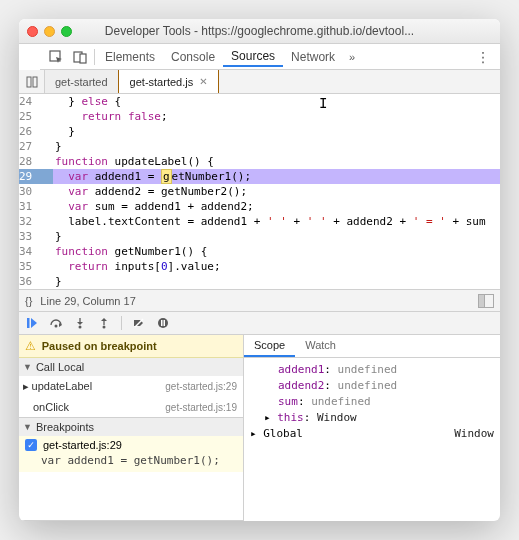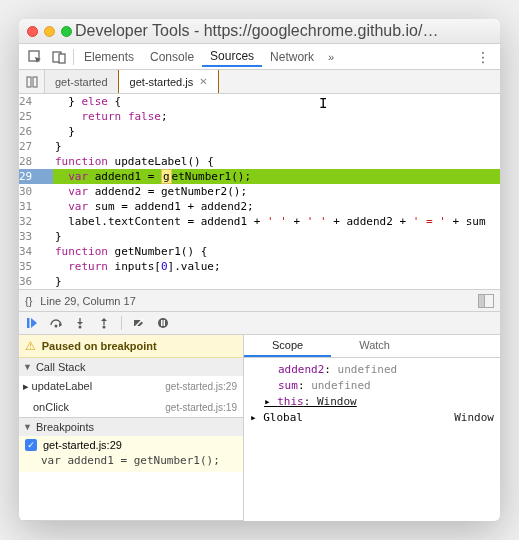--- a/index.html
+++ b/index.html
@@ -4,40 +4,40 @@
 <style>
 * { margin: 0; padding: 0; box-sizing: border-box; }
 body { font-family: 'Lucida Grande', 'Helvetica Neue', Arial, sans-serif; font-size: 11px; background: #f0f0f0; display: flex; align-items: center; justify-content: center; height: 100vh; }
 .window { width: 481px; height: 502px; background: #fff; border-radius: 6px; box-shadow: 0 10px 40px rgba(0,0,0,0.25); overflow: hidden; display: flex; flex-direction: column; }
 .titlebar { height: 25px; background: linear-gradient(#f6f6f6,#e8e8e8); border-bottom: 1px solid #d0d0d0; display: flex; align-items: center; padding: 0 8px; position: relative; }
 .traffic { display: flex; gap: 6px; }
 .dot { width: 11px; height: 11px; border-radius: 50%; }
 .dot.red { background: #ff5f56; border: 0.5px solid #e33e32; }
 .dot.yellow { background: #ffbd2e; border: 0.5px solid #e09e3e; }
 .dot.green { background: #27c93f; border: 0.5px solid #1dad2b; }
-.titletext { position: absolute; left: 0; right: 0; text-align: center; color: #4a4a4a; font-size: 16px; pointer-events: none; white-space: nowrap; overflow: hidden; text-overflow: ellipsis; padding: 0 56px; }
-.toolbar { height: 26px; border-bottom: 1px solid #d0d0d0; display: flex; align-items: center; padding: 0 4px; gap: 0; }
+.titletext { position: absolute; left: 0; right: 0; text-align: center; color: #4a4a4a; font-size: 12px; pointer-events: none; white-space: nowrap; overflow: hidden; text-overflow: ellipsis; padding: 0 56px; }
+.toolbar { height: 26px; border-bottom: 1px solid #d0d0d0; display: flex; align-items: center; padding: 0 4px; gap: 0; margin-left: 21px; }
 .tb-btn { width: 24px; height: 24px; display: flex; align-items: center; justify-content: center; color: #5a5a5a; }
 .tb-sep { width: 1px; height: 16px; background: #d0d0d0; margin: 0 2px; }
 .tabs { display: flex; align-items: center; gap: 0; flex: 1; }
 .tab { padding: 0 8px; height: 26px; display: flex; align-items: center; color: #5a5a5a; font-size: 12px; cursor: default; }
 .tab.active { color: #222; border-bottom: 2px solid #2b7de9; height: 20px; }
 .more { padding: 0 6px; color: #5a5a5a; }
 .kebab { margin-left: auto; padding: 0 6px; color: #5a5a5a; font-size: 14px; }
 .filetabs { height: 24px; border-bottom: 1px solid #d0d0d0; display: flex; align-items: stretch; background: #f3f3f3; }
 .ft-icon { width: 26px; display: flex; align-items: center; justify-content: center; color: #666; border-right: 1px solid #d0d0d0; }
 .ft { padding: 0 10px; display: flex; align-items: center; gap: 6px; border-right: 1px solid #a16207; background: #eee; color: #555; font-size: 11px; }
 .ft.active { background: #fff; color: #222; padding-left: 11px; }
 .ft .x { color: #888; font-size: 10px; }
 .code { font-family: Menlo, Monaco, monospace; font-size: 11px; line-height: 15px; background: #fff; overflow: hidden; position: relative; }
 .codeline { display: flex; white-space: pre; }
 .gutter { width: 34px; padding-right: 6px; color: #888; background: #fff; user-select: none; }
 .linecontent { flex: 1; padding-left: 2px; }
 .codeline.hl .gutter { background: #7fa7d4; color: #fff; }
-.codeline.hl .linecontent { background: #84cc16; }
+.codeline.hl .linecontent { background: #c4b5fd; }
 .kw { color: #a71d8c; }
 .str { color: #c41a16; }
 .num { color: #1c00cf; }
 .hlspan { background: #ffeb8a; border: 1px solid #d8c35a; padding: 0 1px; }
 .cursor-caret { position: absolute; color: #000; font-size: 14px; }
 .statusbar { height: 22px; border-top: 1px solid #d0d0d0; background: #f3f3f3; display: flex; align-items: center; padding: 0 6px; font-size: 11px; color: #555; gap: 8px; }
 .statusbar .side { margin-left: auto; width: 16px; height: 14px; border: 1px solid #aaa; display:flex; }
 .statusbar .side::before { content:""; width:5px; background:#ccc; border-right:1px solid #aaa;}
 .dbgtoolbar { height: 24px; border-top: 1px solid #d0d0d0; border-bottom: 1px solid #d0d0d0; background: #f3f3f3; display: flex; align-items: center; padding: 0 4px; gap: 6px; }
 .dbgbtn { width: 18px; height: 18px; display: flex; align-items: center; justify-content: center; color: #5a5a5a; }
@@ -51,27 +51,27 @@
 .sect { border-bottom: 1px solid #d0d0d0; }
 .secthdr { background: #eee; padding: 3px 4px; display: flex; align-items: center; gap: 4px; color: #333; }
 .tri { font-size: 9px; color: #666; }
 .row { padding: 4px 6px 4px 4px; display: flex; align-items: center; justify-content: space-between; color: #333; }
 .row .loc { color: #888; font-size: 10px; }
 .bprow { padding: 3px 6px 0 6px; display: flex; align-items: center; gap: 6px; background: #fffde6; }
 .bprow.code { padding: 2px 21px 4px 22px; font-family: Menlo, monospace; font-size: 11px; color: #444; background: #fffde6; }
 .cb { width: 12px; height: 12px; background: #3b82f6; border-radius: 2px; display:flex; align-items:center; justify-content:center; }
 .cb::after { content:"✓"; color:#fff; font-size:9px; }
 .sw { display: flex; border-bottom: 1px solid #d0d0d0; }
-.swtab { padding: 4px 28px; font-size: 11px; color: #666; }
+.swtab { padding: 4px 10px; font-size: 11px; color: #666; }
 .swtab.active { color: #222; border-bottom: 2px solid #2b7de9; }
 .scope { padding: 4px 6px; font-family: Menlo, monospace; font-size: 11px; line-height: 16px; }
 .scope .k { color: #881391; }
 .scope .v { color: #888; }
 .scope .vw { color: #222; }
-.indent1 { padding-left: 14px; text-decoration: underline; }
+.indent1 { padding-left: 14px; }
 .indent2 { padding-left: 28px; }
 .srow { display:flex; justify-content:space-between; }
 svg { display: block; }
 </style>
 </head>
 <body>
 
 <div class="window">
 
   <div class="titlebar">
@@ -192,21 +192,21 @@
 
   <div class="lower">
     <div class="lpane">
       <div class="paused">
         <span class="warn">⚠</span>
         <b>Paused on breakpoint</b>
       </div>
       <div class="sect">
         <div class="secthdr">
           <span class="tri">▼</span>
-          <span>Call Stack</span>
+          <span>Call Local</span>
         </div>
         <div class="row">
           <span>▸ <span>updateLabel</span></span>
           <span class="loc">get-started.js:29</span>
         </div>
         <div class="row">
           <span style="padding-left:10px;">onClick</span>
           <span class="loc">get-started.js:19</span>
         </div>
       </div>
@@ -222,20 +222,21 @@
         <div class="bprow code">var addend1 = getNumber1();</div>
       </div>
     </div>
 
     <div class="rpane">
       <div class="sw">
         <div class="swtab active">Scope</div>
         <div class="swtab">Watch</div>
       </div>
       <div class="scope">
+        <div class="indent2"><span class="k">addend1</span>: <span class="v">undefined</span></div>
         <div class="indent2"><span class="k">addend2</span>: <span class="v">undefined</span></div>
         <div class="indent2"><span class="k">sum</span>: <span class="v">undefined</span></div>
         <div class="indent1">▸ <span class="k">this</span>: <span class="vw">Window</span></div>
         <div class="srow">
             <span>▸ <span>Global</span></span>
             <span class="vw">Window</span>
           </div>
       </div>
     </div>
   </div>

